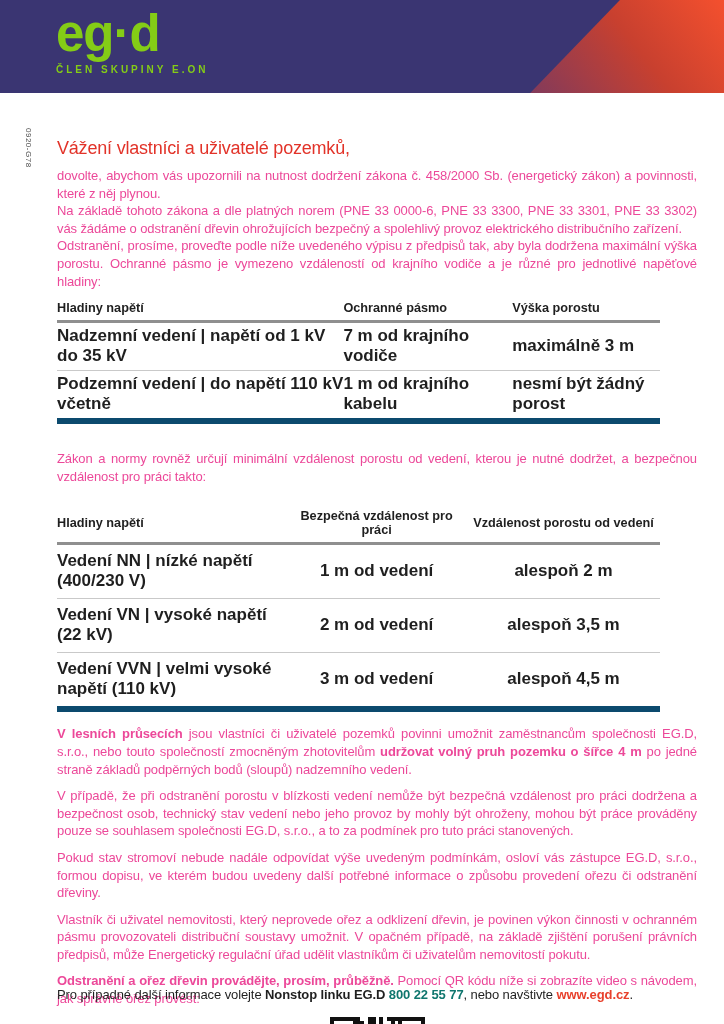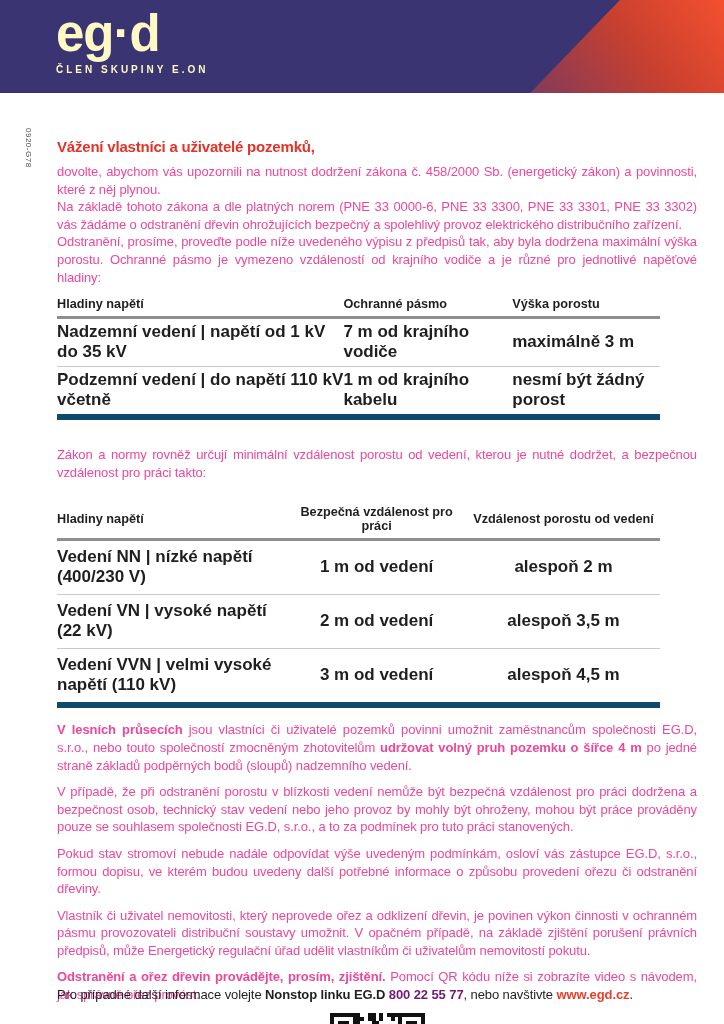--- a/index.html
+++ b/index.html
@@ -11,31 +11,31 @@
     position:relative;
     overflow:hidden;
   }
   
   .header { position:absolute; top:0; left:0; width:724px; height:93px; background:#3a3572; overflow:hidden; }
   .brand-stripe {
     position:absolute; top:0; right:0; width:204px; height:93px;
     background:linear-gradient(52deg,#7d3a5e 0%,#c8402f 55%,#f4502e 100%);
     clip-path:polygon(49% 0, 100% 0, 100% 100%, 5% 100%);
   }
-  .logo { position:absolute; left:56px; top:5px; color:#fef9c3; }
+  .logo { position:absolute; left:56px; top:5px; color:#84cc16; }
   .logo-text { font-size:51px; font-weight:bold; letter-spacing:-1px; line-height:58px; }
   .logo-tagline { font-size:10px; font-weight:bold; letter-spacing:3px; margin-top:1px; }
   
   .side-code {
     position:absolute; left:24px; top:128px;
     writing-mode:vertical-rl; font-size:8px; color:#4d4d4d; letter-spacing:0.5px;
   }
   
   .content { position:absolute; left:57px; top:138px; width:640px; }
-  h1 { font-size:15px; font-weight:bold; color:#e23329; margin:0 0 8px; letter-spacing:-0.2px; }
+  h1 { font-size:18px; font-weight:normal; color:#e23329; margin:0 0 8px; letter-spacing:-0.2px; }
   .para { font-size:13px; line-height:17.6px; text-align:justify; color:#ec4899; letter-spacing:-0.1px; }
   .intro .para { margin:0; }
   .b { font-weight:bold; }
   .mid { margin-top:26px; }
   
   .t { border-collapse:collapse; width:603px; margin-left:0; table-layout:fixed; }
   .t th { font-size:12.7px; font-weight:bold; padding:2px 0 5px; border-bottom:3px solid #8f8f8f; text-align:left; }
   .t td { font-size:17px; font-weight:bold; padding:3px 0 4px; border-bottom:1px solid #c9c9c9; }
   .t tbody tr:last-child td { border-bottom:6px solid #0c4a6e; }
   .t1 { margin-top:9px; }
@@ -127,21 +127,21 @@
             <td>alespoň 4,5 m</td>
           </tr>
         </tbody>
       </table>
 
     <div class="bodyparas">
         <p class="para"><span class="b">V lesních průsecích</span><span> jsou vlastníci či uživatelé pozemků povinni umožnit zaměstnancům společnosti EG.D, s.r.o., nebo touto společností zmocněným zhotovitelům </span><span class="b">udržovat volný pruh pozemku o šířce 4 m</span><span> po jedné straně základů podpěrných bodů (sloupů) nadzemního vedení.</span></p>
         <p class="para"><span>V případě, že při odstranění porostu v blízkosti vedení nemůže být bezpečná vzdálenost pro práci dodržena a bezpečnost osob, technický stav vedení nebo jeho provoz by mohly být ohroženy, mohou být práce prováděny pouze se souhlasem společnosti EG.D, s.r.o., a to za podmínek pro tuto práci stanovených.</span></p>
         <p class="para"><span>Pokud stav stromoví nebude nadále odpovídat výše uvedeným podmínkám, osloví vás zástupce EG.D, s.r.o., formou dopisu, ve kterém budou uvedeny další potřebné informace o způsobu provedení ořezu či odstranění dřeviny.</span></p>
         <p class="para"><span>Vlastník či uživatel nemovitosti, který neprovede ořez a odklizení dřevin, je povinen výkon činnosti v ochranném pásmu provozovateli distribuční soustavy umožnit. V opačném případě, na základě zjištění porušení právních předpisů, může Energetický regulační úřad udělit vlastníkům či uživatelům nemovitostí pokutu.</span></p>
-        <p class="para"><span class="b">Odstranění a ořez dřevin provádějte, prosím, zjištění.</span><span> Pomocí QR kódu níže si zobrazíte video s návodem, jak správně ořez provést:</span></p>
+        <p class="para"><span class="b">Odstranění a ořez dřevin provádějte, prosím, průběžně.</span><span> Pomocí QR kódu níže si zobrazíte video s návodem, jak správně ořez provést:</span></p>
       </div>
 
     <div class="qr-wrap">
       <svg id="qr" viewBox="0 0 25 25" shape-rendering="crispEdges">
           <rect x="0" y="0" width="1" height="1"></rect>
           <rect x="1" y="0" width="1" height="1"></rect>
           <rect x="2" y="0" width="1" height="1"></rect>
           <rect x="3" y="0" width="1" height="1"></rect>
           <rect x="4" y="0" width="1" height="1"></rect>
           <rect x="5" y="0" width="1" height="1"></rect>
@@ -441,15 +441,15 @@
           <rect x="17" y="24" width="1" height="1"></rect>
           <rect x="18" y="24" width="1" height="1"></rect>
           <rect x="20" y="24" width="1" height="1"></rect>
           <rect x="21" y="24" width="1" height="1"></rect>
           <rect x="23" y="24" width="1" height="1"></rect>
           <rect x="24" y="24" width="1" height="1"></rect>
         </svg>
     </div>
   </main>
 
-  <footer class="footer"><span>Pro případné další informace volejte </span><span class="b">Nonstop linku EG.D</span><span> </span><span class="b" style="color: #701a75;">800 22 55 77</span><span>, nebo navštivte </span><span class="b" style="color: rgb(232, 64, 44);">www.egd.cz</span><span>.</span></footer>
+  <footer class="footer"><span>Pro případné další informace volejte </span><span class="b">Nonstop linku EG.D</span><span> </span><span class="b" style="color: #0f766e;">800 22 55 77</span><span>, nebo navštivte </span><span class="b" style="color: rgb(232, 64, 44);">www.egd.cz</span><span>.</span></footer>
 
 </div>
 
 </body></html>

